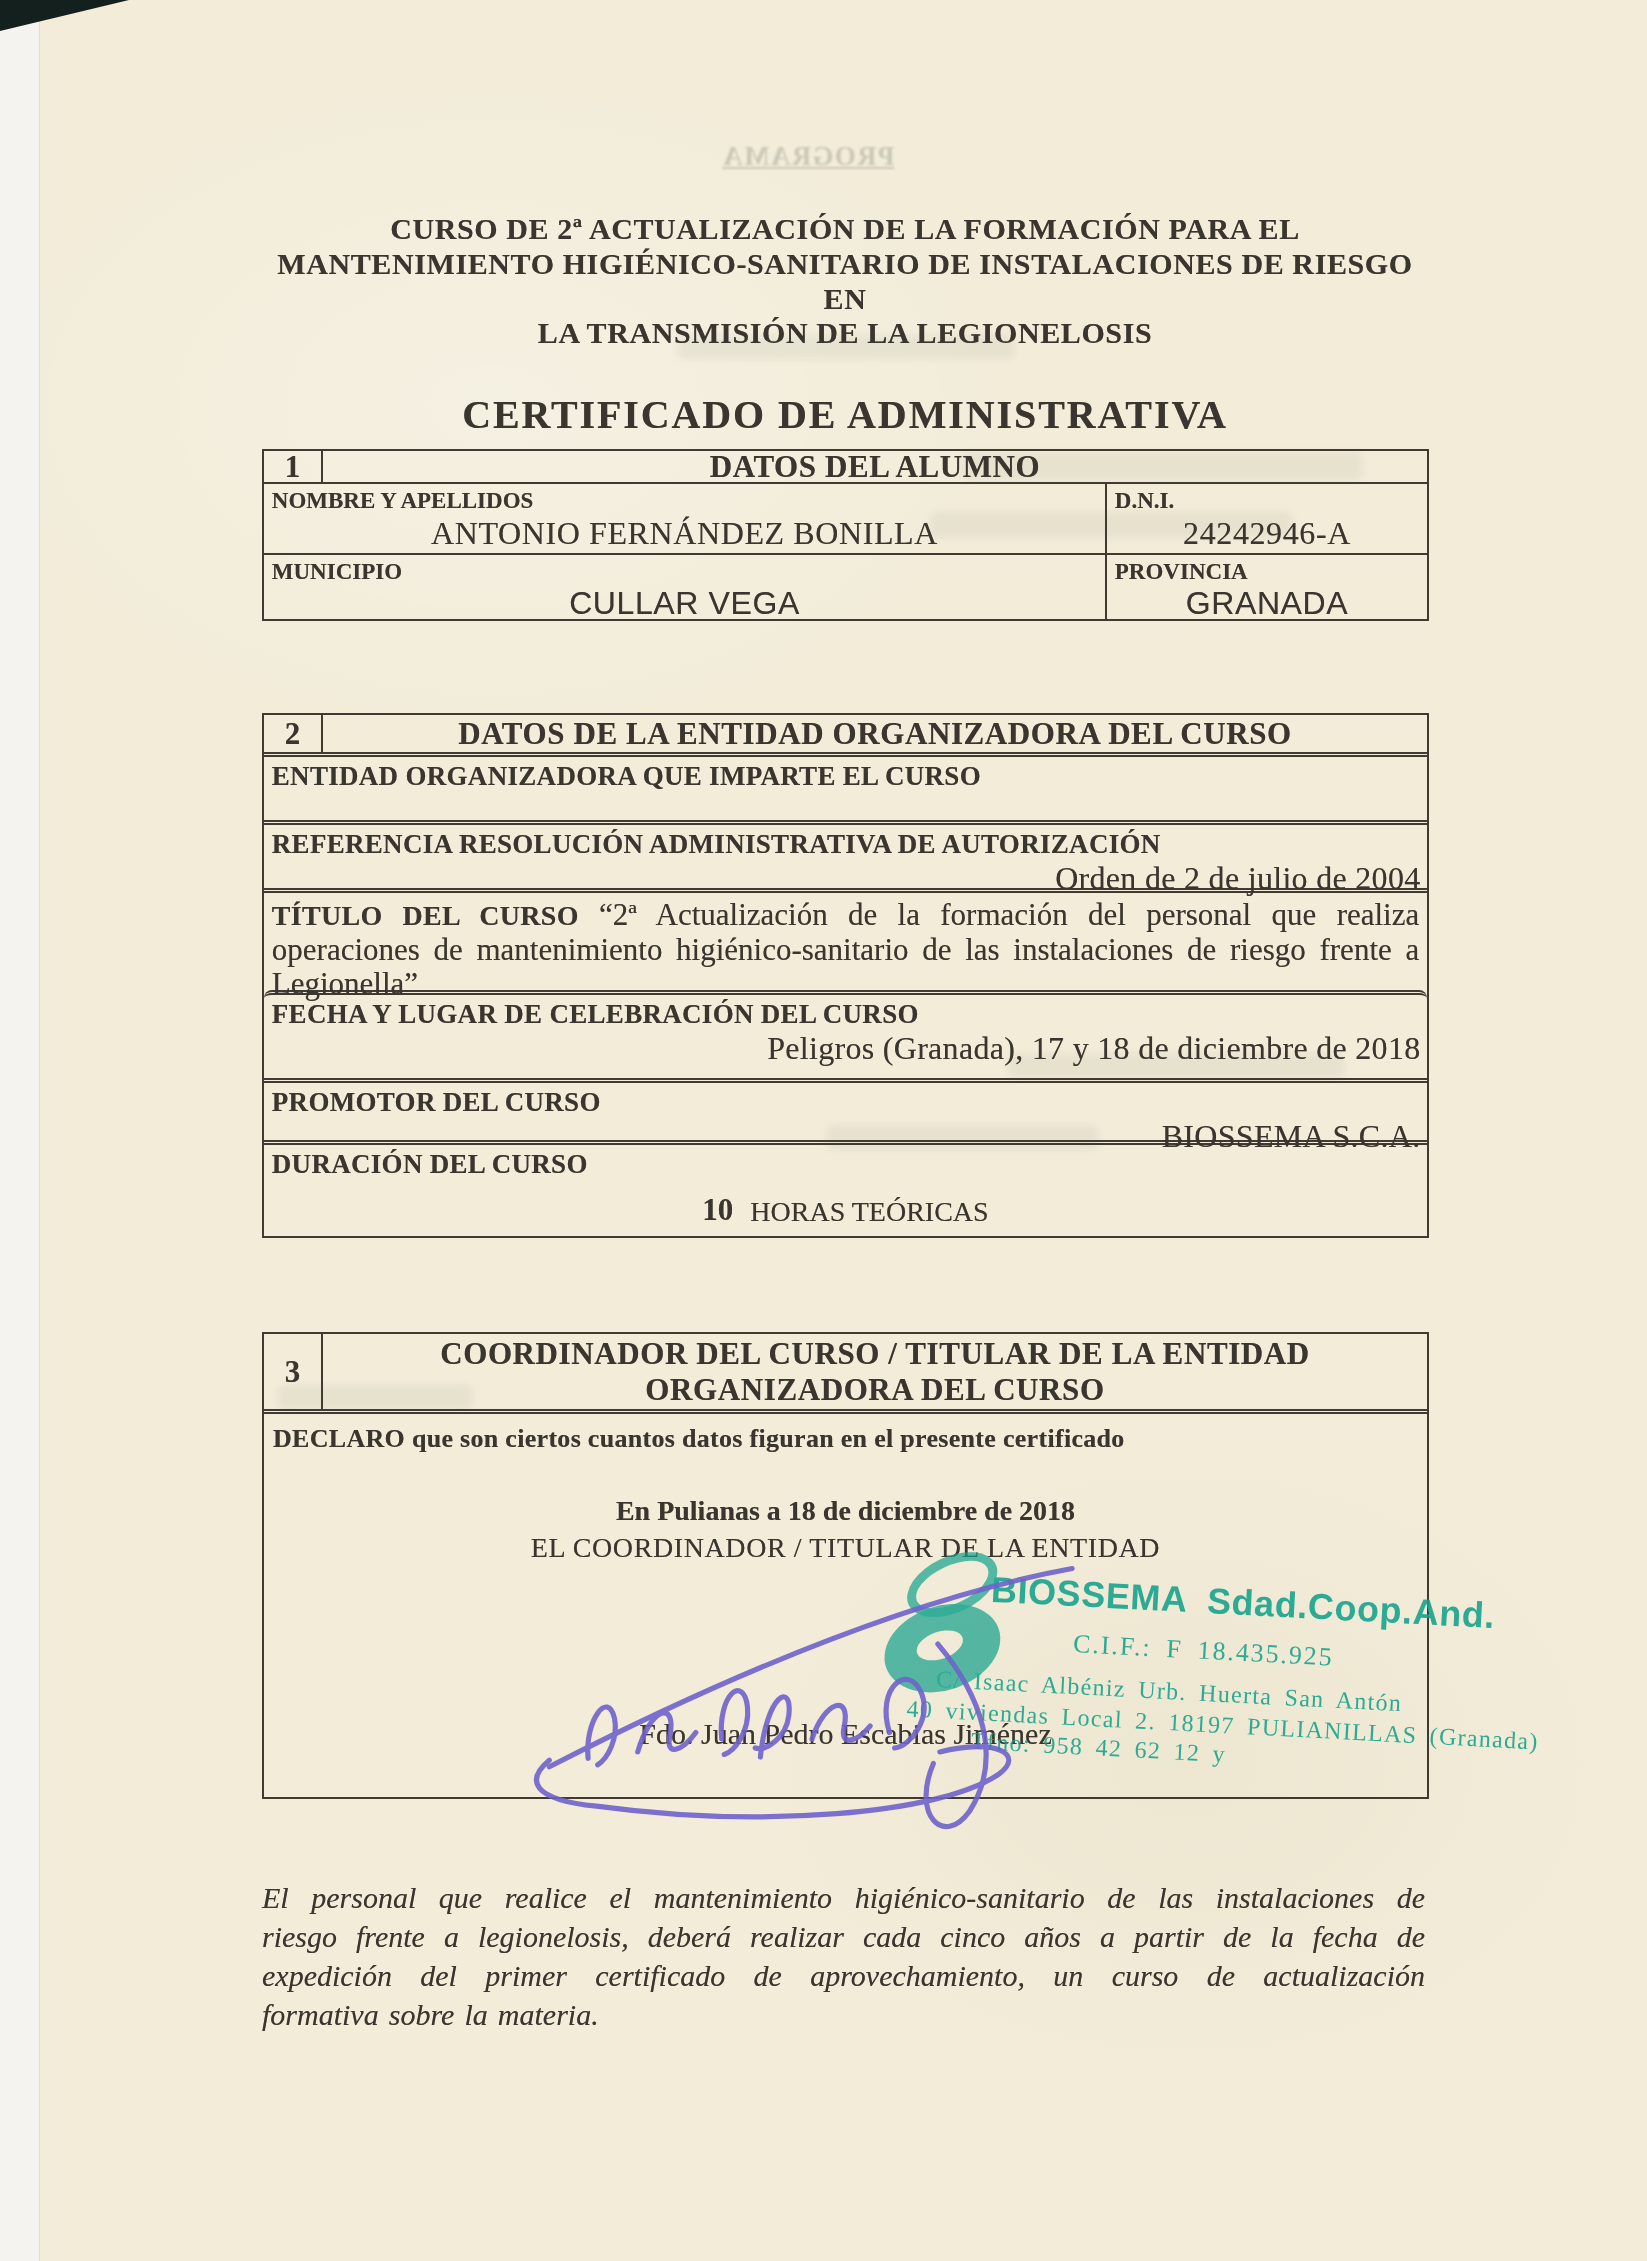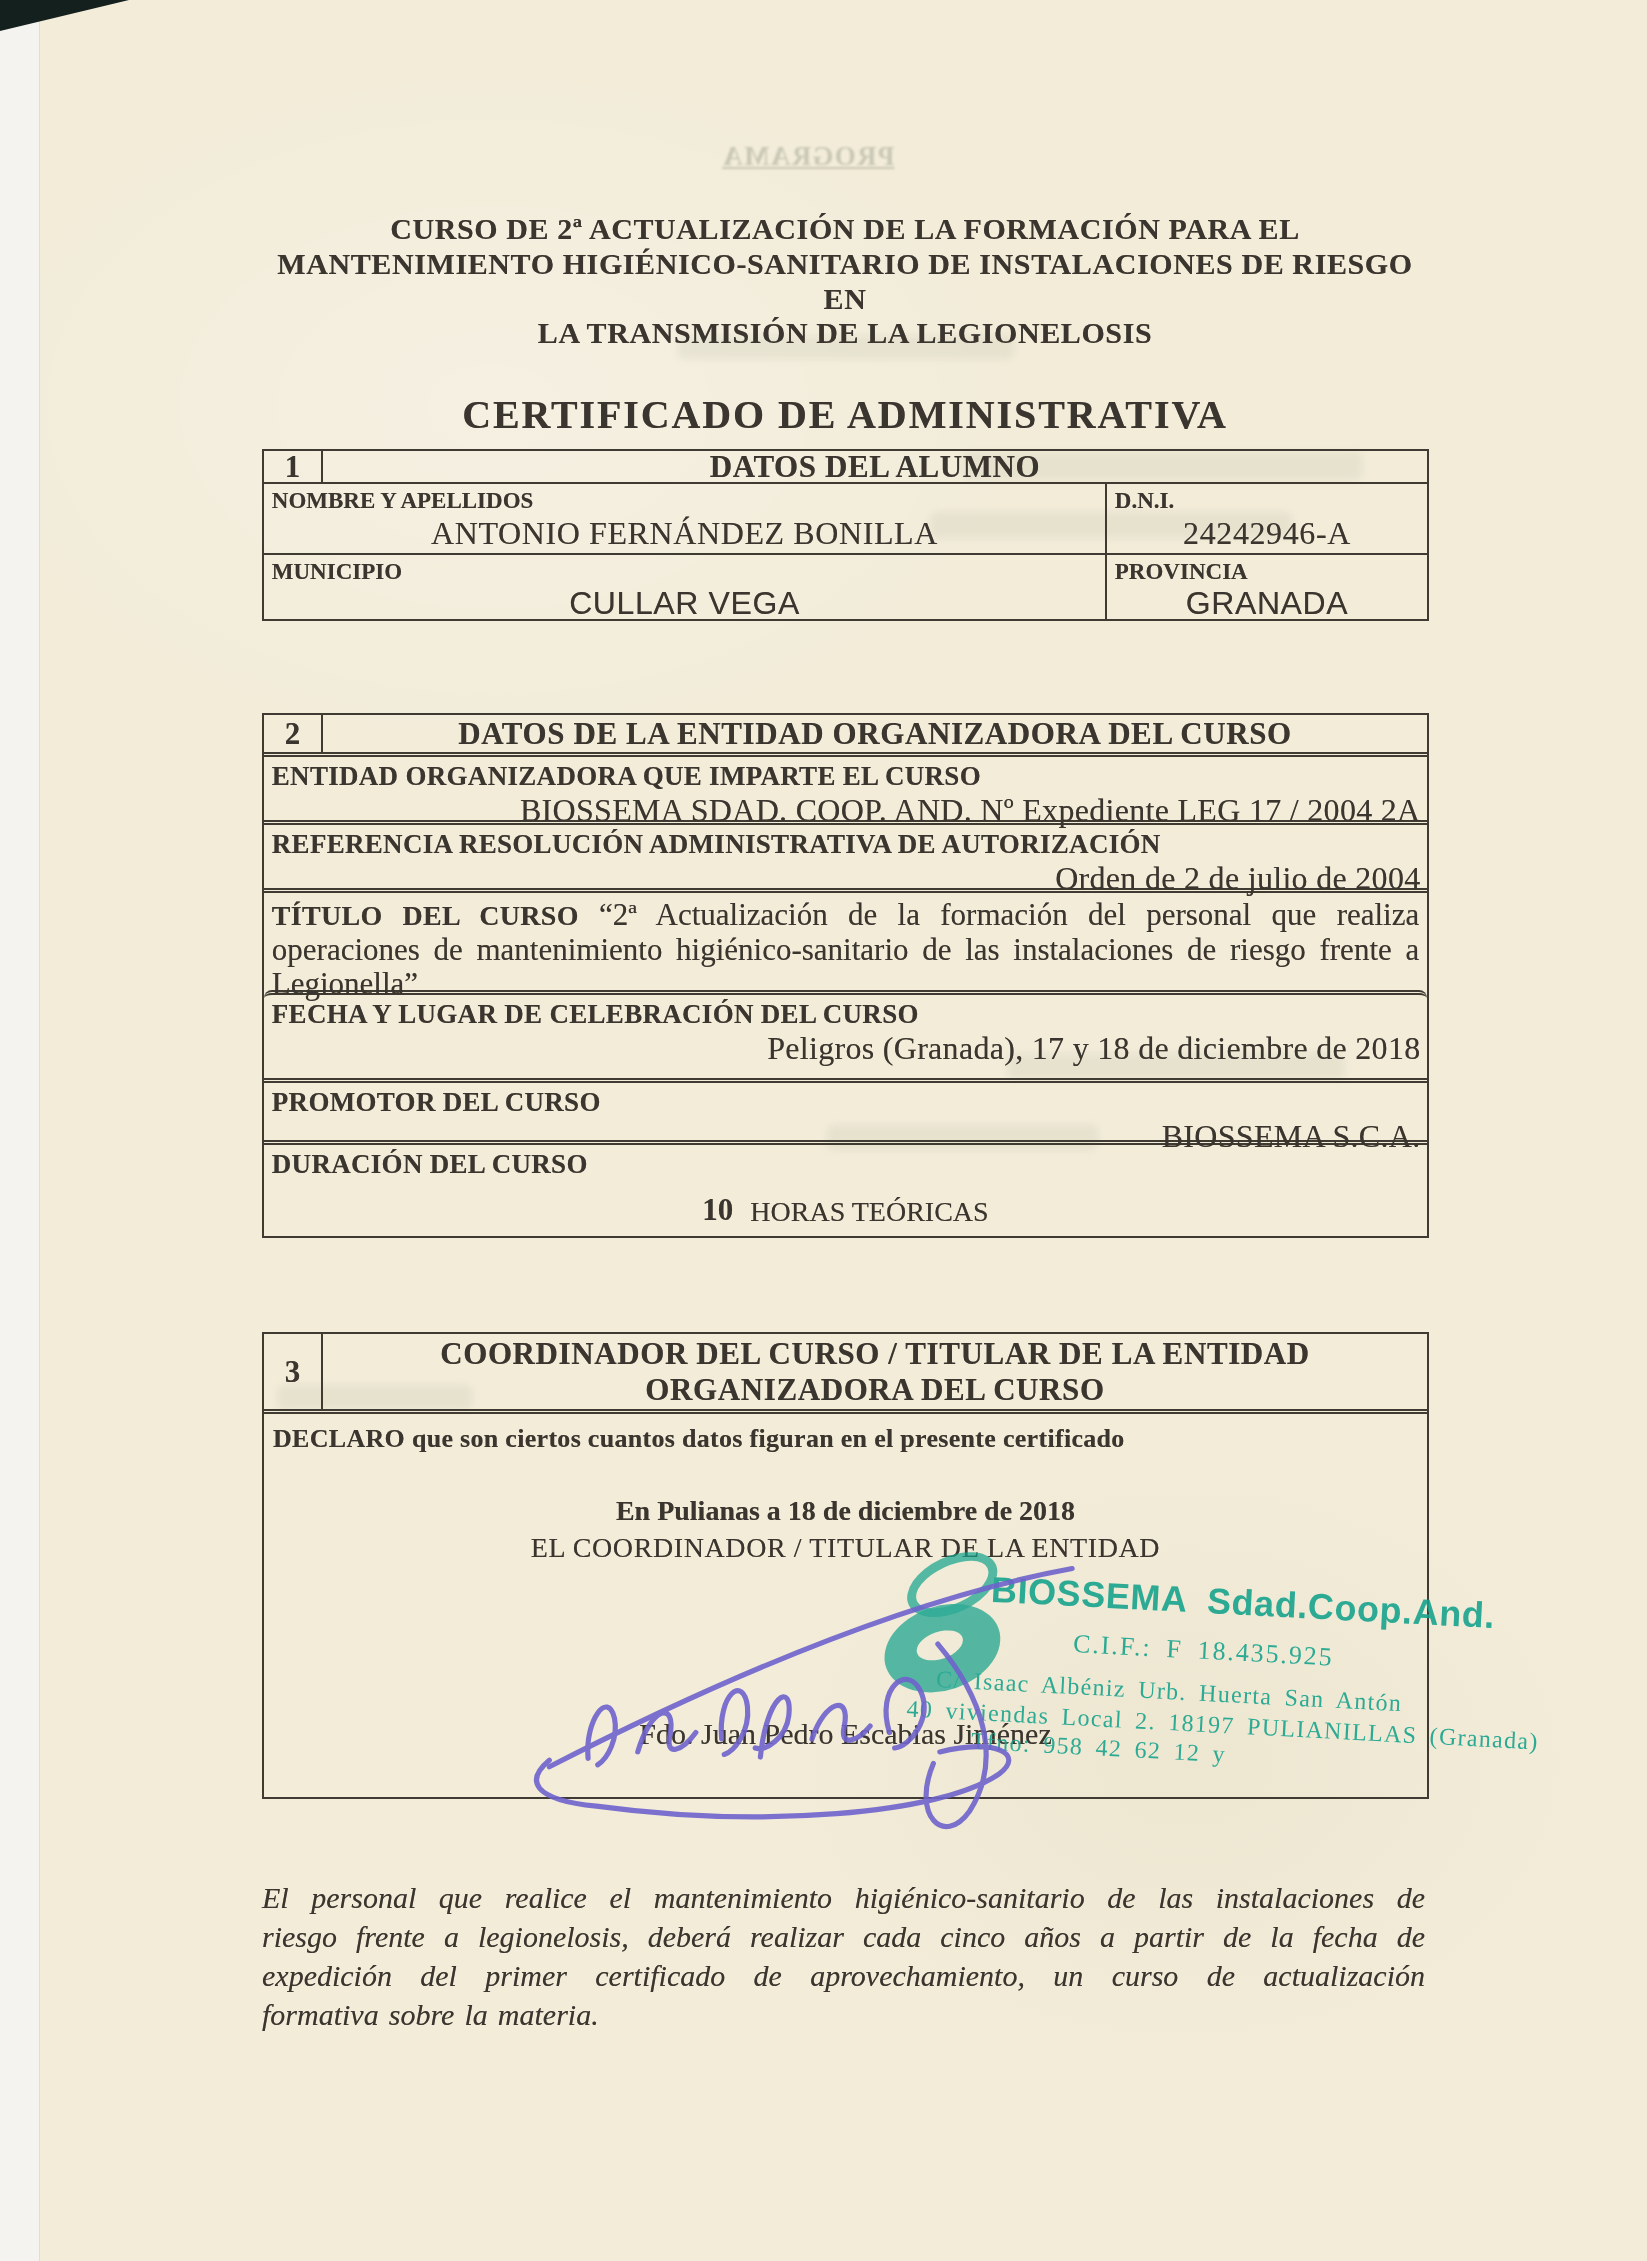--- a/index.html
+++ b/index.html
@@ -180,21 +180,20 @@
     </div>
   </section>
 
   <section class="tbl t2">
     <div class="hdr">
       <div class="num">2</div>
       <div class="hd">DATOS DE LA ENTIDAD ORGANIZADORA DEL CURSO</div>
     </div>
     <div class="frow r-entidad div-double">
       <div class="lbl">ENTIDAD ORGANIZADORA QUE IMPARTE EL CURSO</div>
-      <div class="val-r">BIOSSEMA SDAD. COOP. AND. Nº Expediente LEG 17 / 2004 2A</div>
     </div>
     <div class="frow r-referencia div-double">
       <div class="lbl">REFERENCIA RESOLUCIÓN ADMINISTRATIVA DE AUTORIZACIÓN</div>
       <div class="val-r">Orden de 2 de julio de 2004</div>
     </div>
     <div class="r-titulo div-double">
       <div class="just">
         <span class="lbl-inline">TÍTULO DEL CURSO</span>
         <span>“2ª Actualización de la formación del personal que realiza</span>
       </div>

